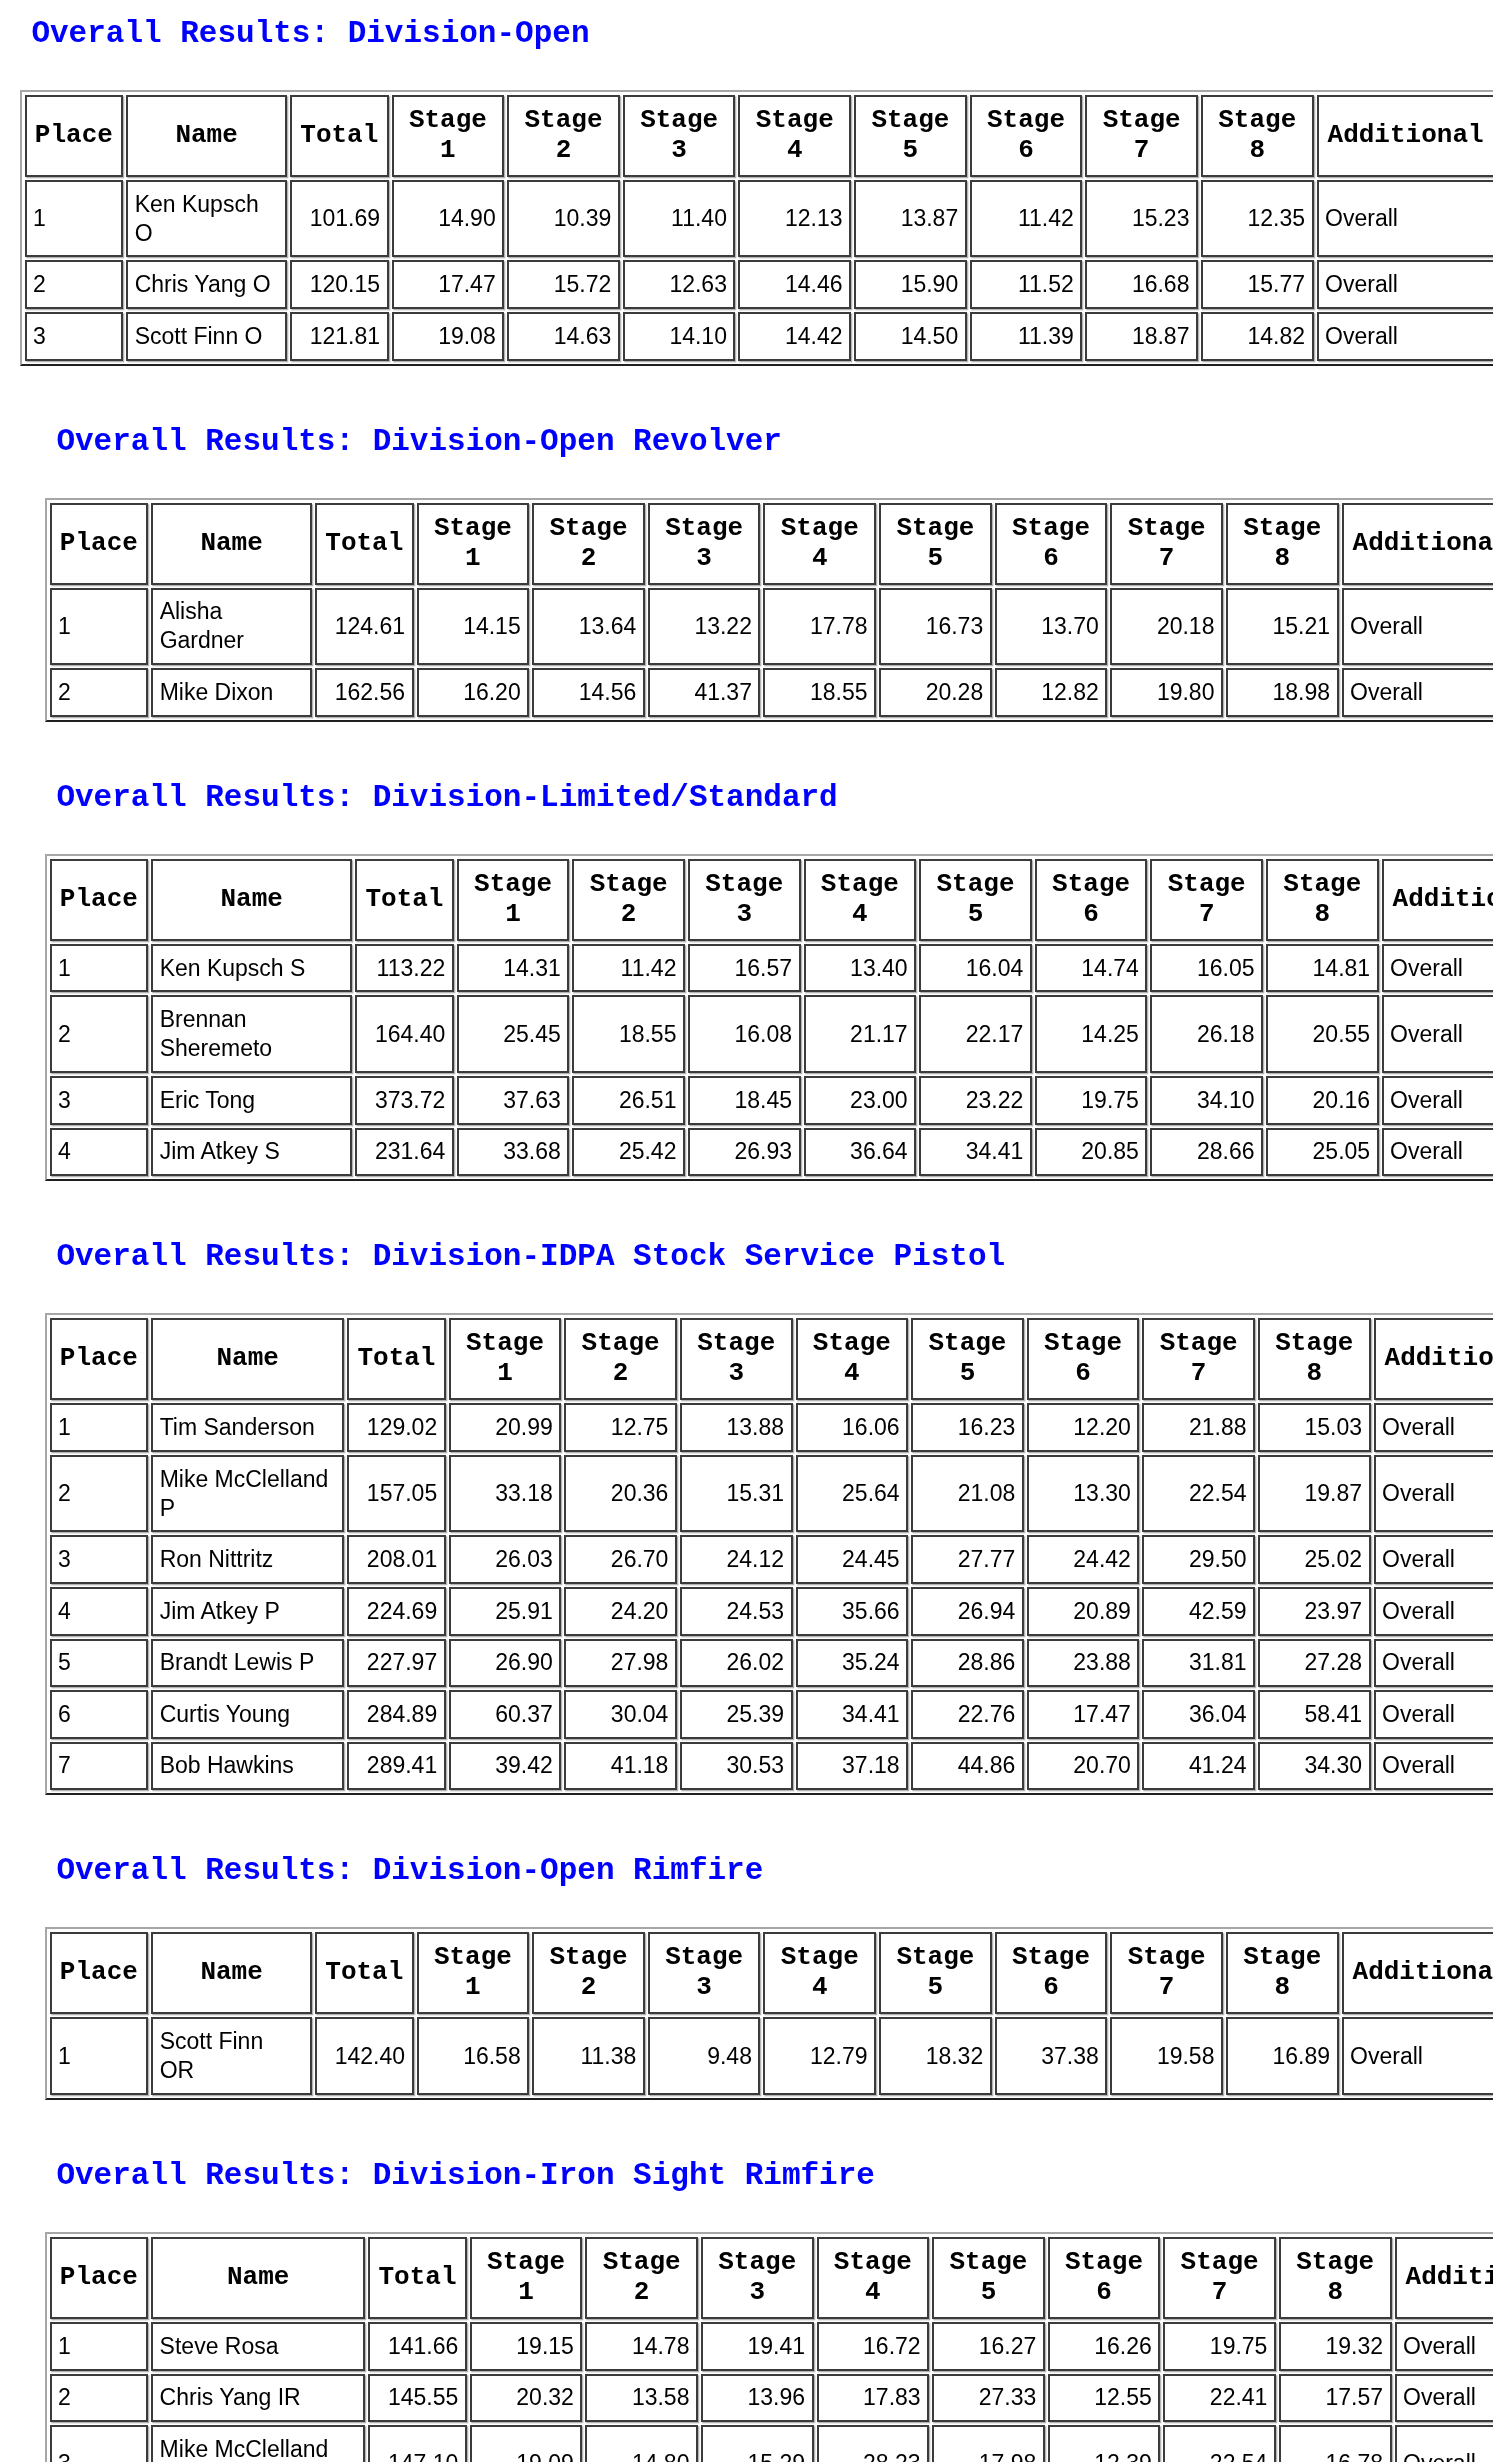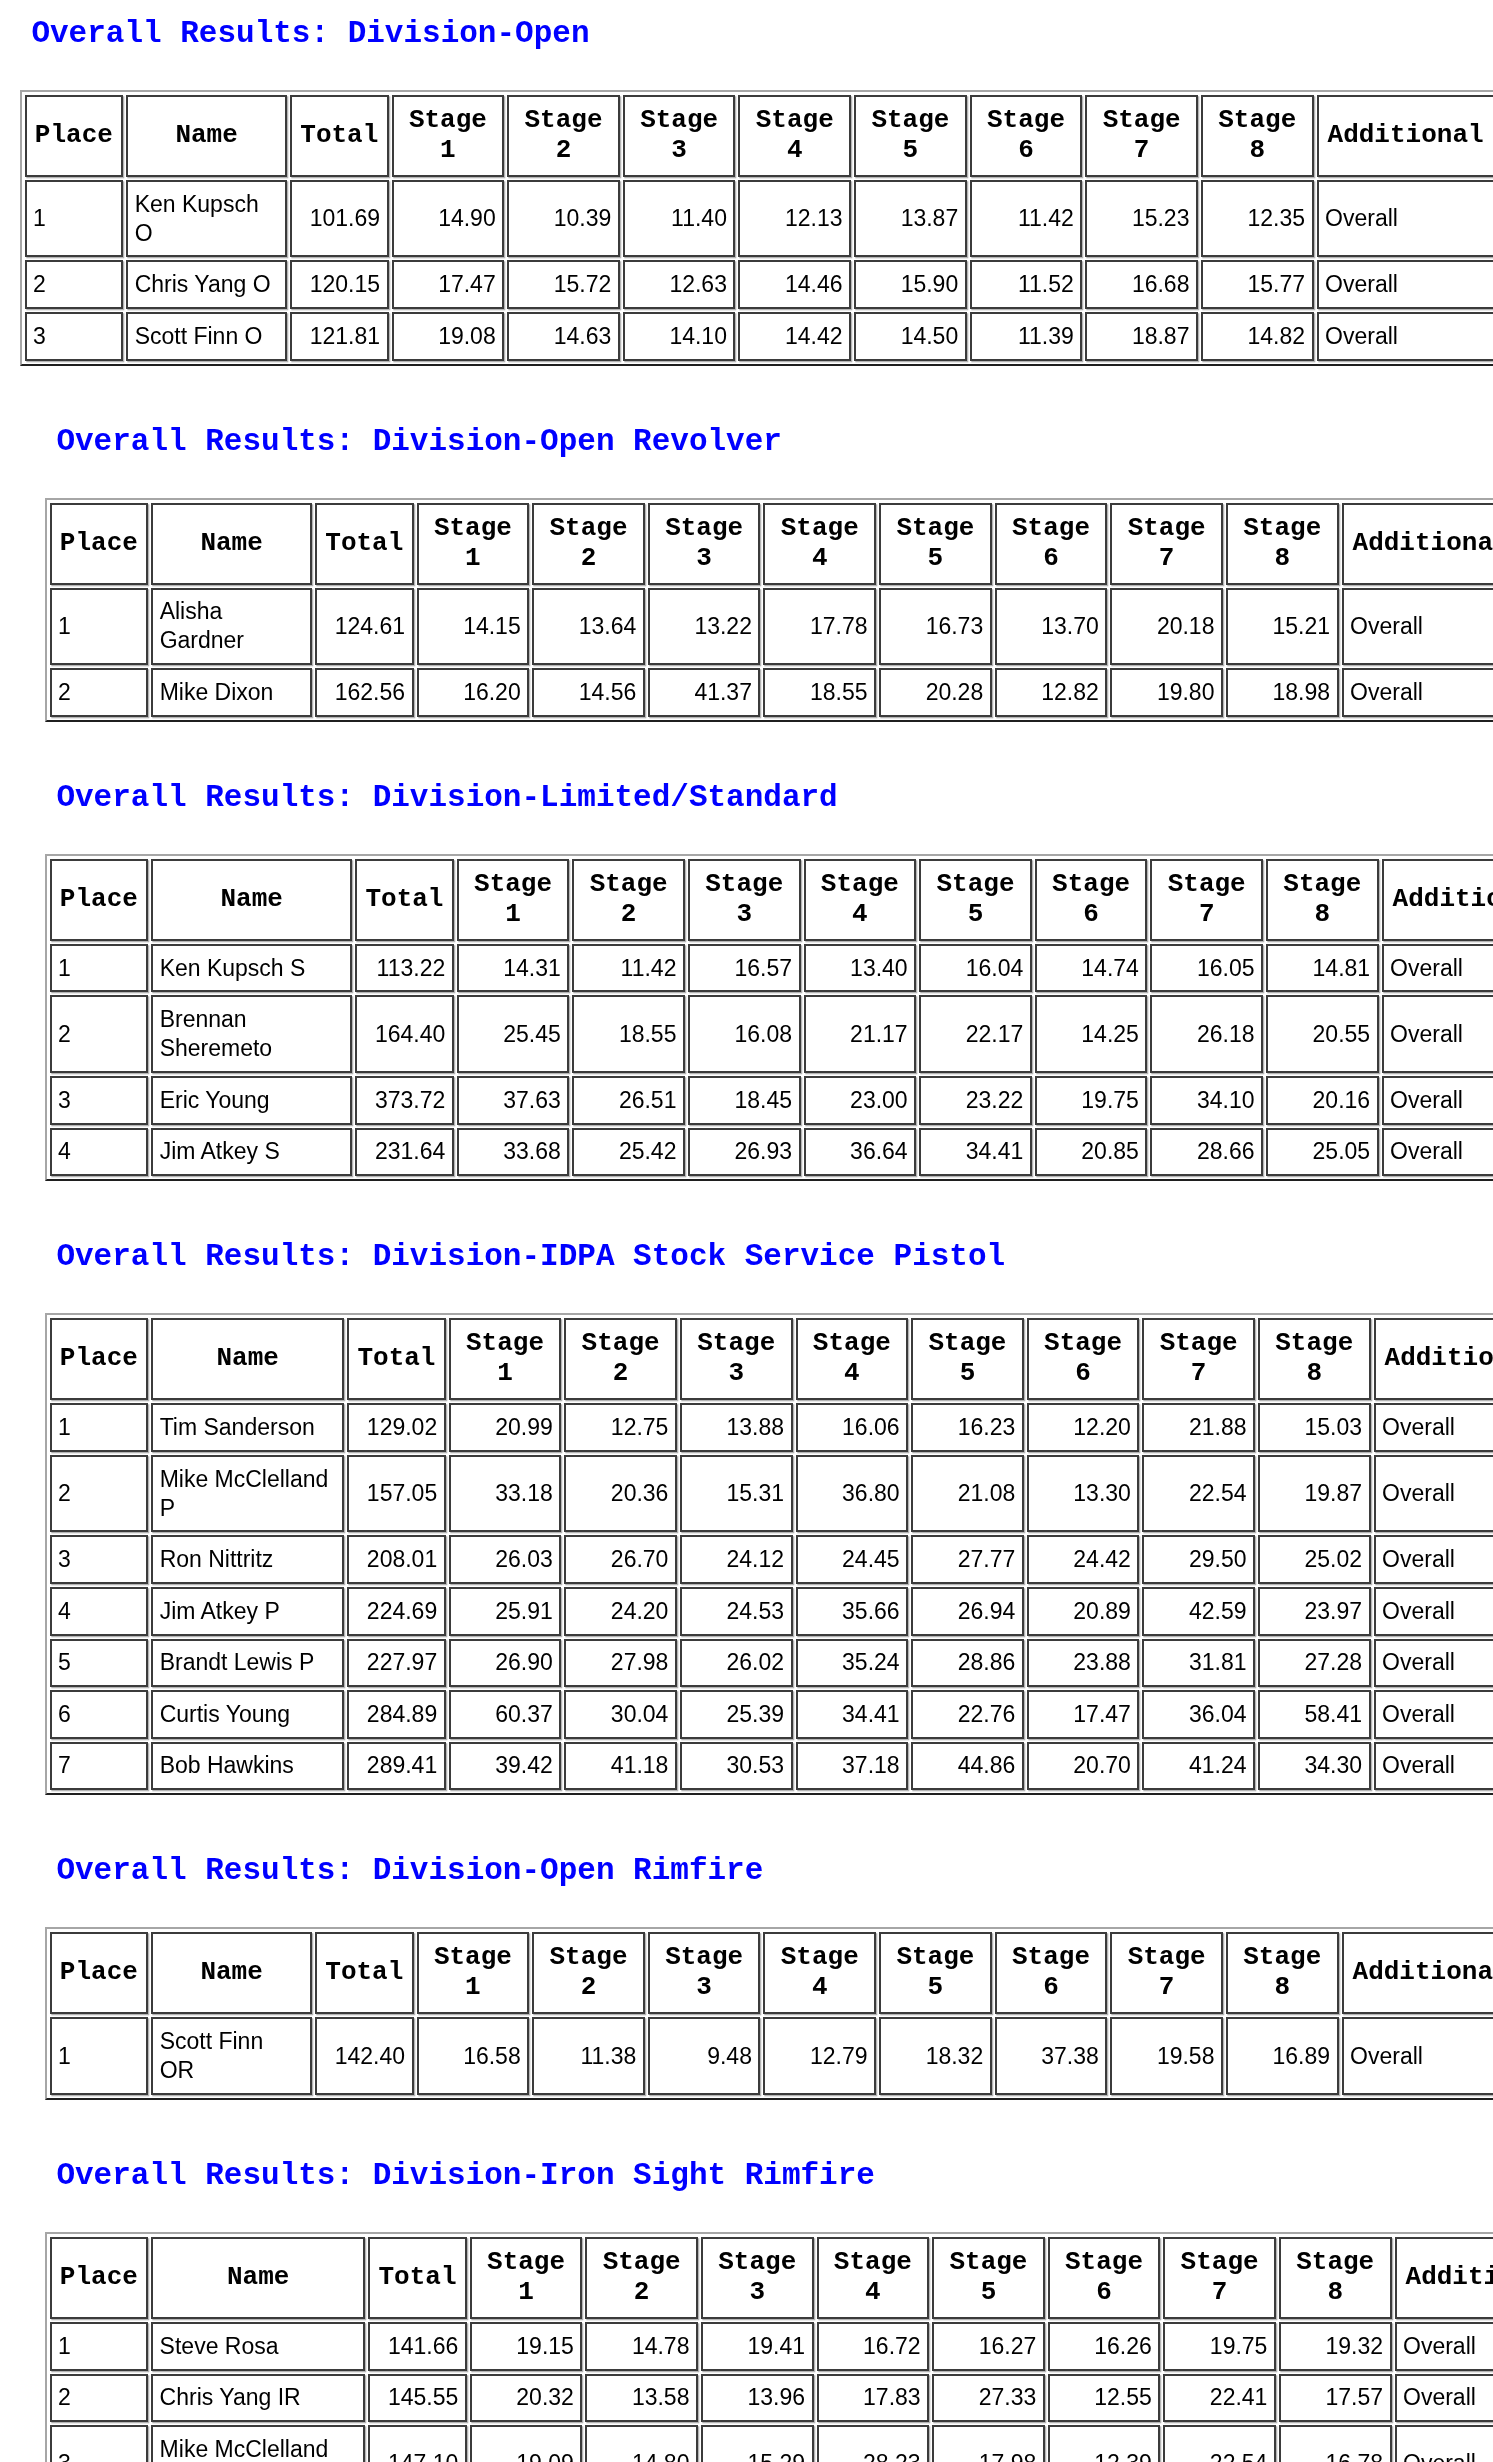--- a/index.html
+++ b/index.html
@@ -262,21 +262,21 @@
               <td class="cell-num">16.08</td>
               <td class="cell-num">21.17</td>
               <td class="cell-num">22.17</td>
               <td class="cell-num">14.25</td>
               <td class="cell-num">26.18</td>
               <td class="cell-num">20.55</td>
               <td class="cell-txt">Overall</td>
             </tr>
             <tr>
               <td class="cell-txt">3</td>
-              <td class="cell-txt">Eric Young</td>
+              <td class="cell-txt">Eric Tong</td>
               <td class="cell-num">373.72</td>
               <td class="cell-num">37.63</td>
               <td class="cell-num">26.51</td>
               <td class="cell-num">18.45</td>
               <td class="cell-num">23.00</td>
               <td class="cell-num">23.22</td>
               <td class="cell-num">19.75</td>
               <td class="cell-num">34.10</td>
               <td class="cell-num">20.16</td>
               <td class="cell-txt">Overall</td>
@@ -346,21 +346,21 @@
               <td class="cell-num">15.03</td>
               <td class="cell-txt">Overall</td>
             </tr>
             <tr>
               <td class="cell-txt">2</td>
               <td class="cell-txt">Mike McClelland P</td>
               <td class="cell-num">157.05</td>
               <td class="cell-num">33.18</td>
               <td class="cell-num">20.36</td>
               <td class="cell-num">15.31</td>
-              <td class="cell-num">36.80</td>
+              <td class="cell-num">25.64</td>
               <td class="cell-num">21.08</td>
               <td class="cell-num">13.30</td>
               <td class="cell-num">22.54</td>
               <td class="cell-num">19.87</td>
               <td class="cell-txt">Overall</td>
             </tr>
             <tr>
               <td class="cell-txt">3</td>
               <td class="cell-txt">Ron Nittritz</td>
               <td class="cell-num">208.01</td>

